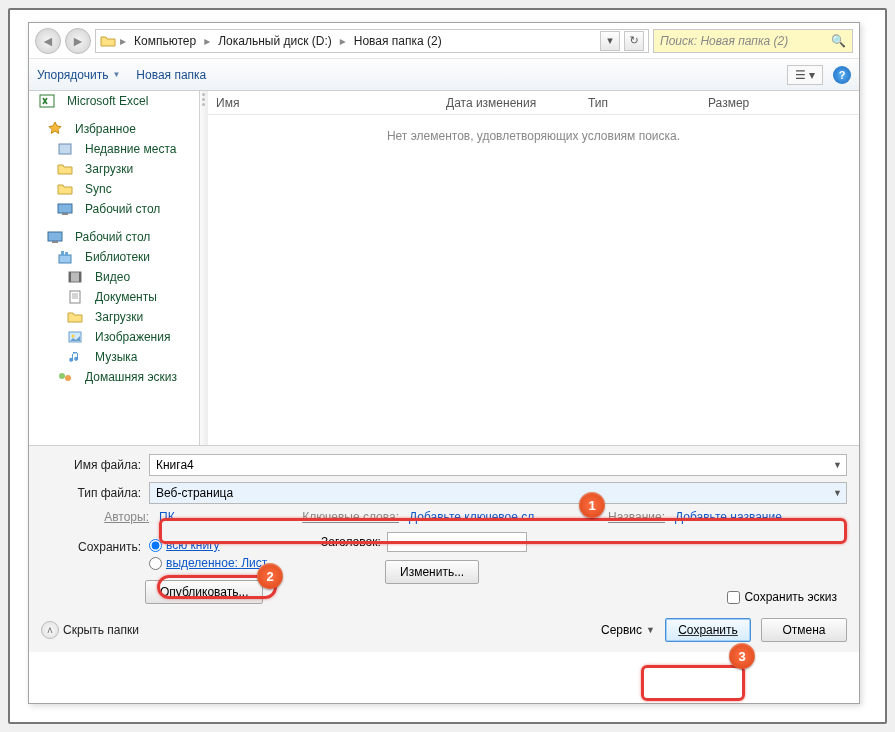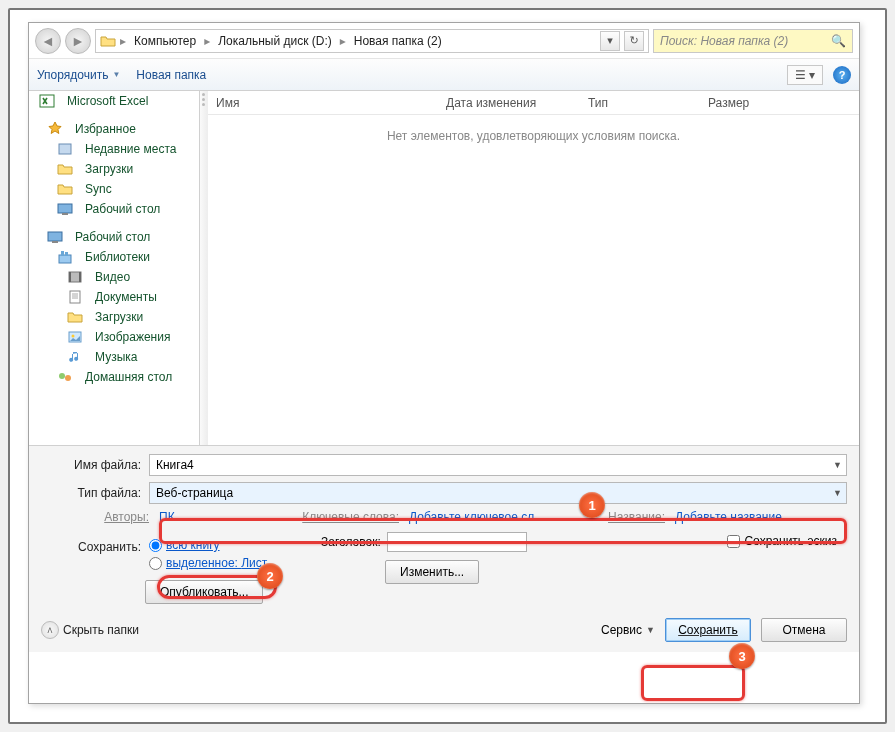--- a/index.html
+++ b/index.html
@@ -257,21 +257,21 @@
           </span>
           <span>Музыка</span>
         </div>
       <div class="item lvl1">
           <span class="ico">
             <svg width="16" height="16">
               <circle cx="5" cy="7" r="3" fill="#8ecb6e"></circle>
               <circle cx="11" cy="9" r="3" fill="#f0a050"></circle>
             </svg>
           </span>
-          <span>Домашняя стол</span>
+          <span>Домашняя эскиз</span>
         </div>
     </div>
 
     <div class="filearea">
       <div class="file-resize">
           <span></span>
           <span></span>
           <span></span>
         </div>
       <div class="file-content">
@@ -336,21 +336,21 @@
           <span>Заголовок:</span>
           <input class="title-input" style="">
         </div>
         <div style="padding-left:64px">
           <button class="chg-btn">
               <span>Изменить...</span>
             </button>
         </div>
       </div>
 
-      <div style="flex:1;display:flex;justify-content:flex-end;align-items:flex-start;padding-right:10px;padding-top:2px">
+      <div style="flex:1;display:flex;justify-content:flex-end;align-items:flex-end;padding-right:10px;padding-top:2px">
         <label class="chkbox-row">
           <input type="checkbox" style="">
           <span>Сохранить эскиз</span>
         </label>
       </div>
     </div>
 
     <div class="footer">
       <div class="hide-folders">
         <span class="arr">˄</span>

